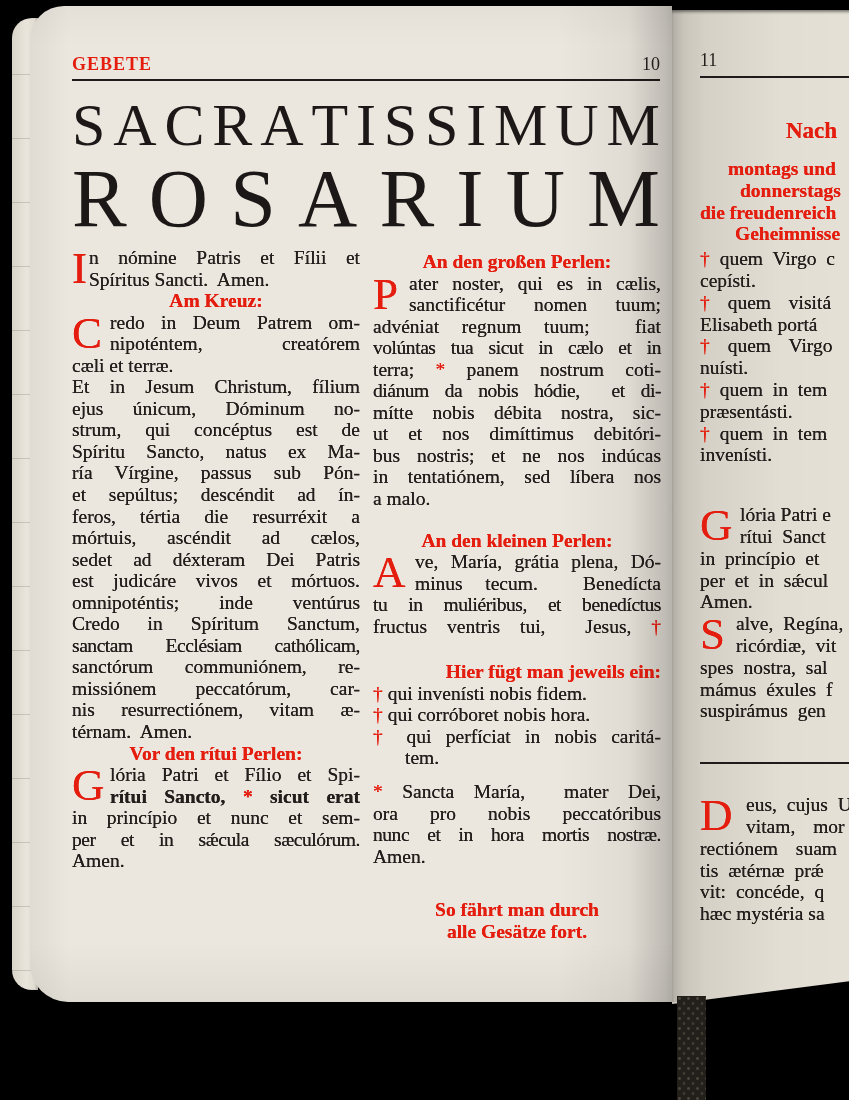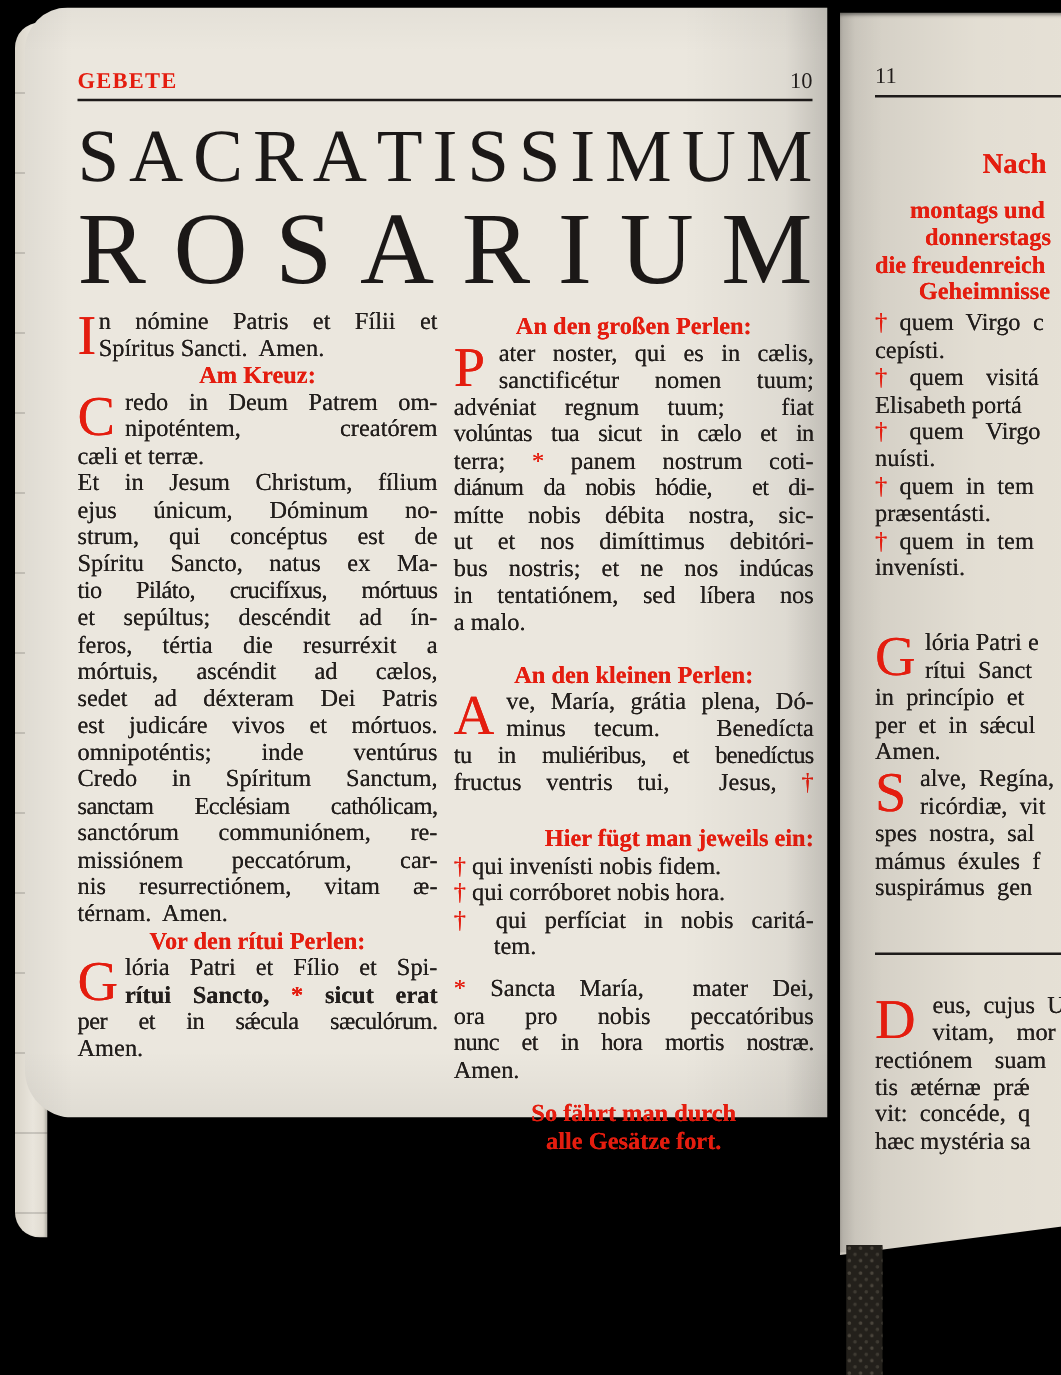--- a/index.html
+++ b/index.html
@@ -16,21 +16,21 @@
   
   .page-edges{
     position:absolute;left:12px;top:18px;width:26px;height:972px;
     background:
       repeating-linear-gradient(to bottom, transparent 0 56px, rgba(0,0,0,.14) 56px 57px, transparent 57px 64px),
       linear-gradient(to right, #d9d4c9, #e9e5dc 55%, #ddd8cd);
     border-radius:20px 0 0 20px;
     box-shadow:inset -2px 0 2px rgba(0,0,0,.18);
   }
   .page-left{
-    position:absolute;left:20px;top:6px;width:642px;height:888px;
+    position:absolute;left:30px;top:6px;width:642px;height:996px;
     background:
       linear-gradient(to right, rgba(0,0,0,.05), rgba(0,0,0,0) 6%, rgba(0,0,0,0) 82%, rgba(0,0,0,.08)),
       linear-gradient(to bottom, rgba(0,0,0,.03), rgba(0,0,0,0) 4%, rgba(0,0,0,0) 94%, rgba(0,0,0,.05)),
       var(--paper);
     border-radius:34px 0 0 38px;
   }
   .page-right{
     position:absolute;left:672px;top:10px;width:310px;height:994px;
     background:
       linear-gradient(to right, rgba(0,0,0,.10), rgba(0,0,0,.02) 35%, rgba(0,0,0,0) 70%),
@@ -132,39 +132,40 @@
         <span class="cap">C</span>
         <div class="line just" style="padding-left: 38px;"><span>redo in Deum Patrem om-</span></div>
         <div class="line just" style="padding-left: 38px;"><span>nipoténtem, creatórem</span></div>
         <div class="line"><span>cæli et terræ.</span></div>
       </div>
       <div class="par">
         <div class="line just"><span>Et in Jesum Christum, fílium</span></div>
         <div class="line just"><span>ejus únicum, Dóminum no-</span></div>
         <div class="line just"><span>strum, qui concéptus est de</span></div>
         <div class="line just"><span>Spíritu Sancto, natus ex Ma-</span></div>
-        <div class="line just cond"><span>tio Piláto, crucifíxus, mórtuus</span></div>
+        <div class="line just"><span>ría Vírgine, passus sub Pón-</span></div>
         <div class="line just"><span>et sepúltus; descéndit ad ín-</span></div>
         <div class="line just"><span>feros, tértia die resurréxit a</span></div>
         <div class="line just"><span>mórtuis, ascéndit ad cælos,</span></div>
         <div class="line just"><span>sedet ad déxteram Dei Patris</span></div>
         <div class="line just"><span>est judicáre vivos et mórtuos.</span></div>
         <div class="line just"><span>omnipoténtis; inde ventúrus</span></div>
         <div class="line just"><span>Credo in Spíritum Sanctum,</span></div>
         <div class="line just cond"><span>sanctam Ecclésiam cathólicam,</span></div>
         <div class="line just"><span>sanctórum communiónem, re-</span></div>
         <div class="line just"><span>missiónem peccatórum, car-</span></div>
         <div class="line just"><span>nis resurrectiónem, vitam æ-</span></div>
         <div class="line"><span>térnam.&nbsp; Amen.</span></div>
       </div>
       <div class="rubric line"><span>Vor den rítui Perlen:</span></div>
       <div class="par">
         <span class="cap">G</span>
         <div class="line just" style="padding-left: 38px;"><span>lória Patri et Fílio et Spi-</span></div>
         <div class="line just" style="padding-left: 38px; font-weight: bold;"><span>rítui Sancto, </span><span class="rd">*</span><span> sicut erat</span></div>
+        <div class="line just"><span>in princípio et nunc et sem-</span></div>
         <div class="line just cond"><span>per et in sǽcula sæculórum.</span></div>
         <div class="line"><span>Amen.</span></div>
       </div>
     </div>
   <div class="col col2">
       <div class="rubric line"><span>An den großen Perlen:</span></div>
       <div class="par">
         <span class="cap">P</span>
         <div class="line just" style="padding-left: 36px;"><span>ater noster, qui es in cælis,</span></div>
         <div class="line just" style="padding-left: 36px;"><span>sanctificétur nomen tuum;</span></div>
@@ -192,21 +193,21 @@
         <div class="line"><span class="rd">†</span><span> qui corróboret nobis hora.</span></div>
         <div class="line just"><span class="rd">†</span><span> qui perfíciat in nobis caritá-</span></div>
         <div class="line hang"><span>tem.</span></div>
       </div>
       <div class="par" style="margin-top: 12px;">
         <div class="line just"><span class="rd">*</span><span> Sancta María,&nbsp; mater Dei,</span></div>
         <div class="line just"><span>ora pro nobis peccatóribus</span></div>
         <div class="line just cond"><span>nunc et in hora mortis nostræ.</span></div>
         <div class="line"><span>Amen.</span></div>
       </div>
-      <div class="rubric line" style="margin-top: 14px;"><span>So fährt man durch</span></div>
+      <div class="rubric line" style="margin-top: 32px;"><span>So fährt man durch</span></div>
       <div class="rubric line"><span>alle Gesätze fort.</span></div>
     </div>
 </div>
 
 <div class="page-right">
   <div class="rp-page-num">11</div>
   <div class="rp-rule"></div>
   <div class="rp-content">
       <div class="rline lg" style="margin-left: 86px; margin-top: 12px;"><span>Nach</span></div>
       <div class="rline" style="margin-left: 28px; margin-top: 14px;"><span>montags und</span></div>

